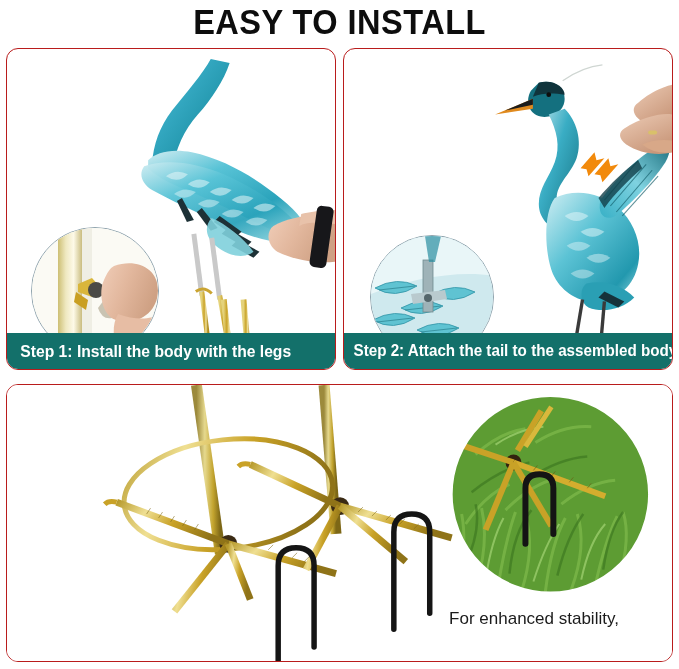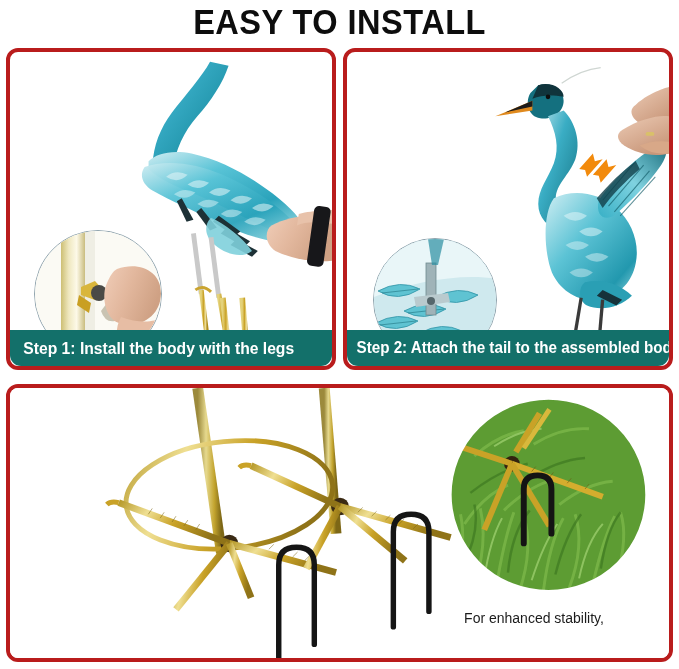--- a/index.html
+++ b/index.html
@@ -22,21 +22,21 @@
     letter-spacing:0.5px;
     color:#0d0d0d;
     line-height:40px;
     transform:scaleX(0.93);
   }
 
   
   .panel{
     position:absolute;
     background:#ffffff;
-    border:4px solid #b91c1c;
+    border:1px solid #b91c1c;
     border-radius:12px;
     overflow:hidden;
     box-sizing:border-box;
   }
   #panel-step1{left:6px;top:48px;width:330px;height:322px;}
   #panel-step2{left:343px;top:48px;width:330px;height:322px;}
   #panel-stakes{left:6px;top:384px;width:667px;height:278px;}
 
   .photo{position:absolute;left:0;top:0;right:0;bottom:0;overflow:hidden;}
 
@@ -51,21 +51,21 @@
     color:#ffffff;font-size:16.5px;font-weight:bold;
     padding-left:14px;white-space:nowrap;
     transform:scaleX(0.95);transform-origin:left center;
   }
   #panel-step2 .banner-text{padding-left:10px;font-size:16px;}
 
   
   .caption{
     position:absolute;left:396px;top:608px;width:276px;
     text-align:center;color:#1b1b1b;
-    font-size:14px;line-height:21px;font-weight:normal;
+    font-size:17px;line-height:21px;font-weight:normal;
   }
   .caption span{display:block;}
 
   
   .art{position:absolute;left:0;top:0;width:100%;height:100%;}
 
   
   .inset{
     position:absolute;border-radius:50%;
     border:1px solid #8fa3ad;

